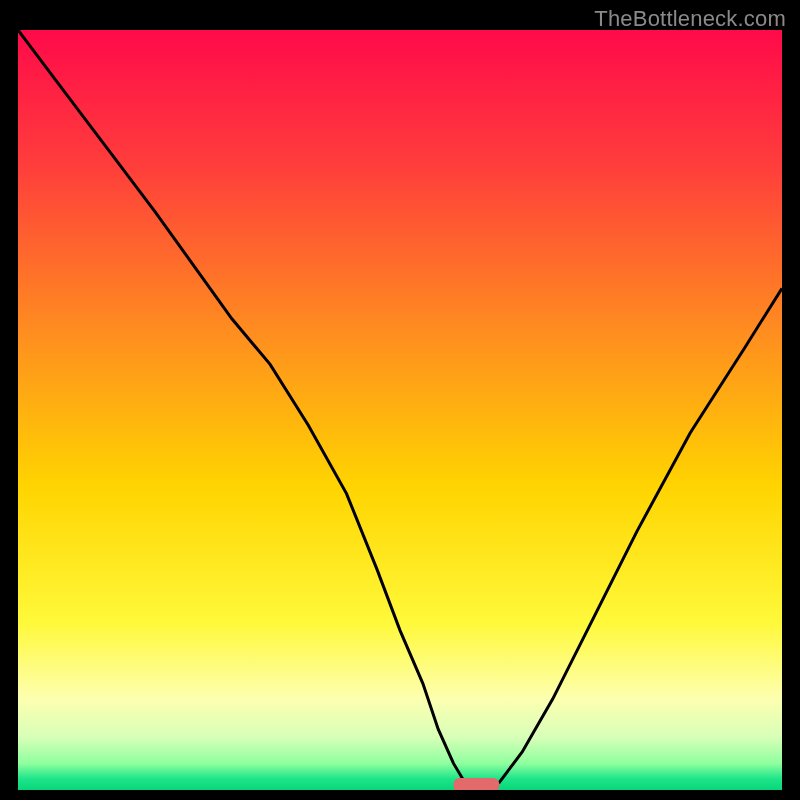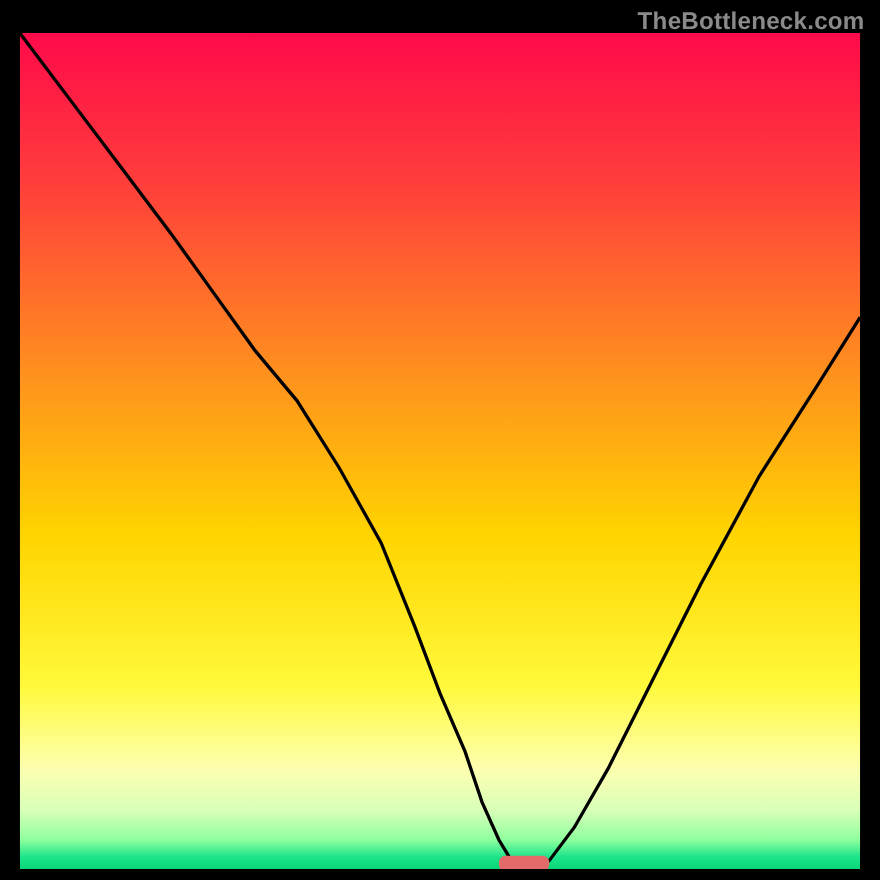--- a/index.html
+++ b/index.html
@@ -24,21 +24,21 @@
     left: 0;
     top: 0;
     width: 764px;
     height: 760px;
   }
   .watermark {
     position: absolute;
     top: 6px;
     right: 14px;
     font-size: 22px;
-    font-weight: 700;
+    font-weight: 400;
     color: #8a8a8a;
     letter-spacing: 0.2px;
   }
 </style>
 </head>
 <body>
 
 <div class="watermark">TheBottleneck.com</div>
 
 <div class="frame">

